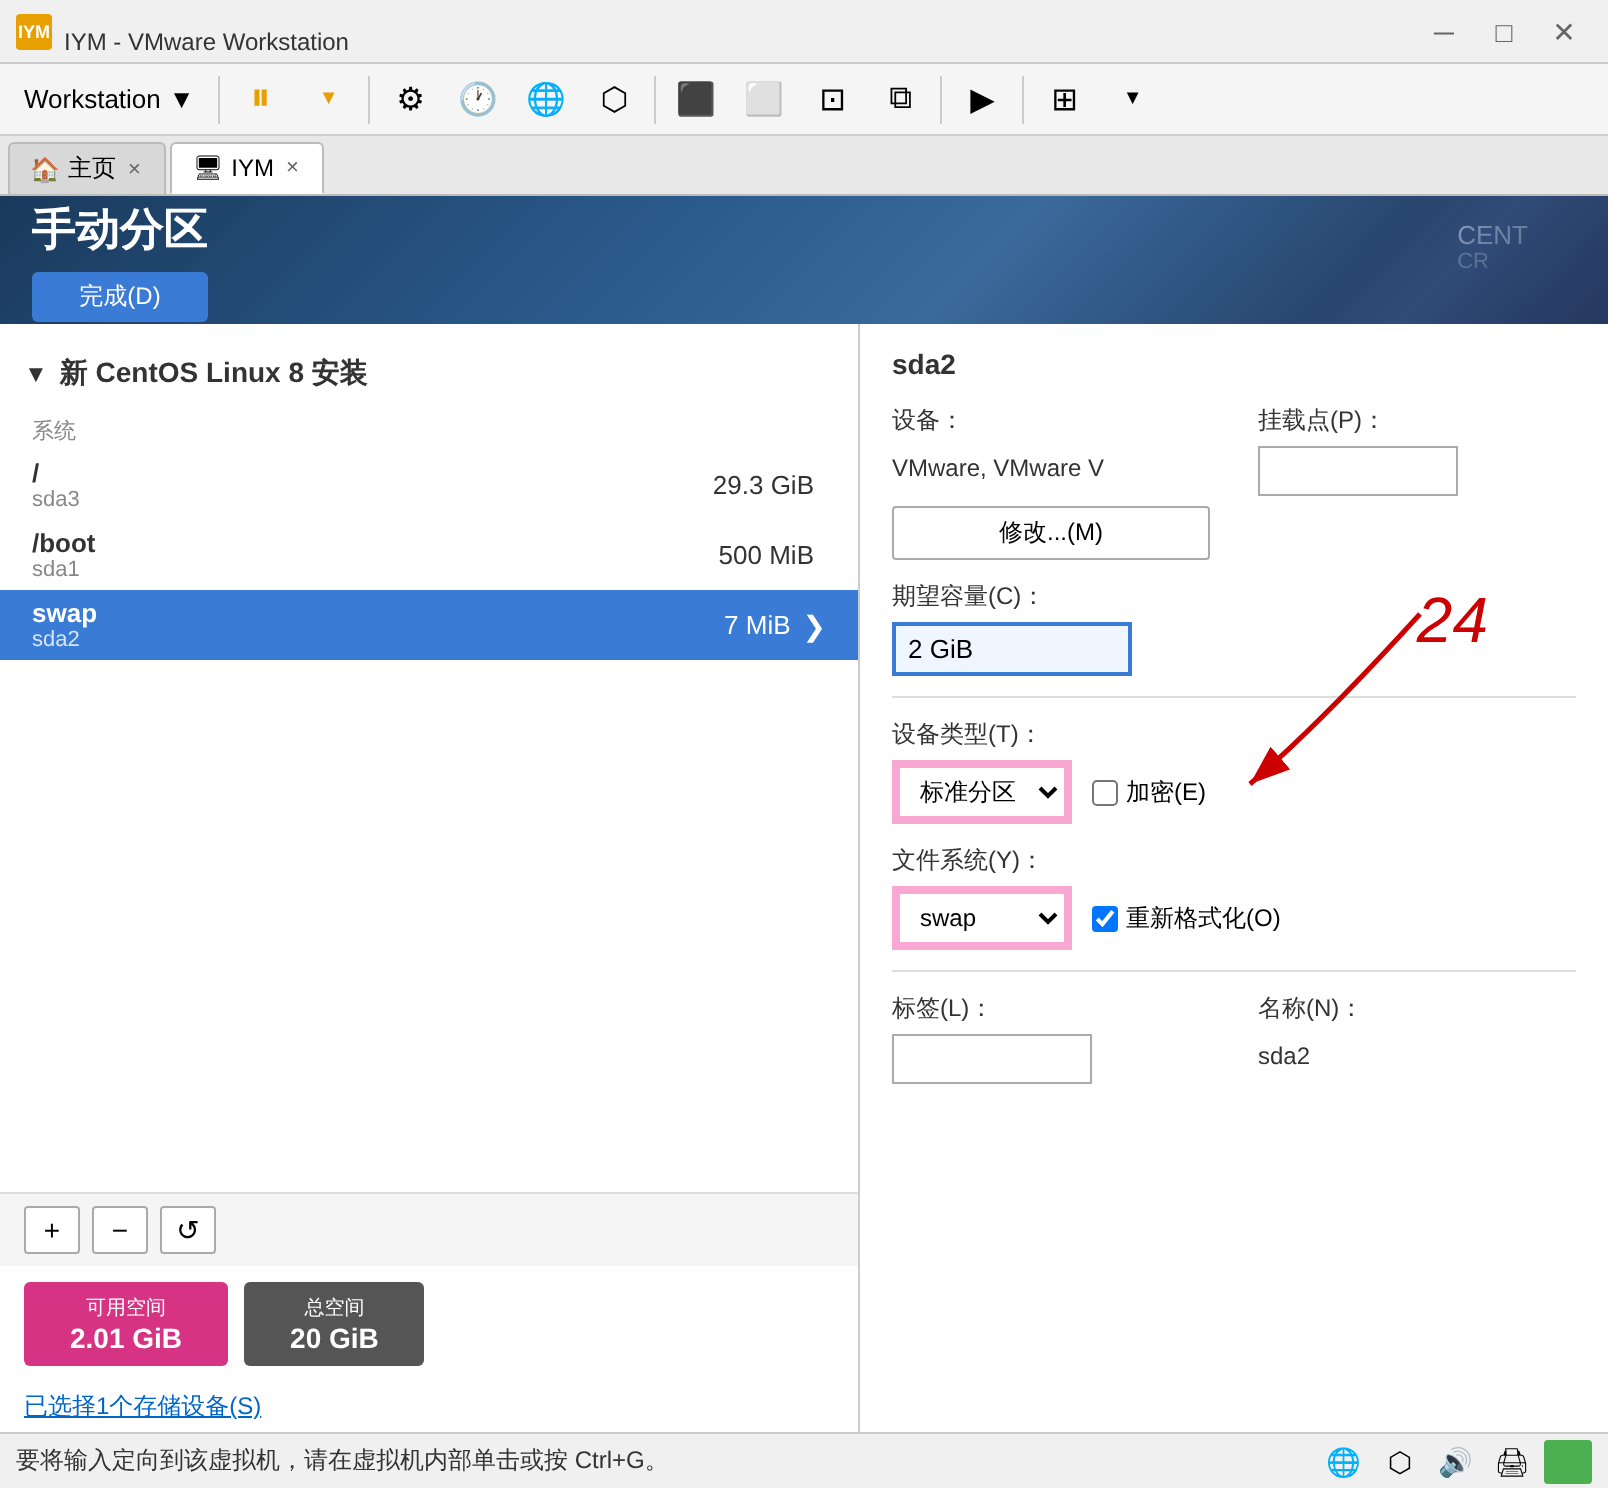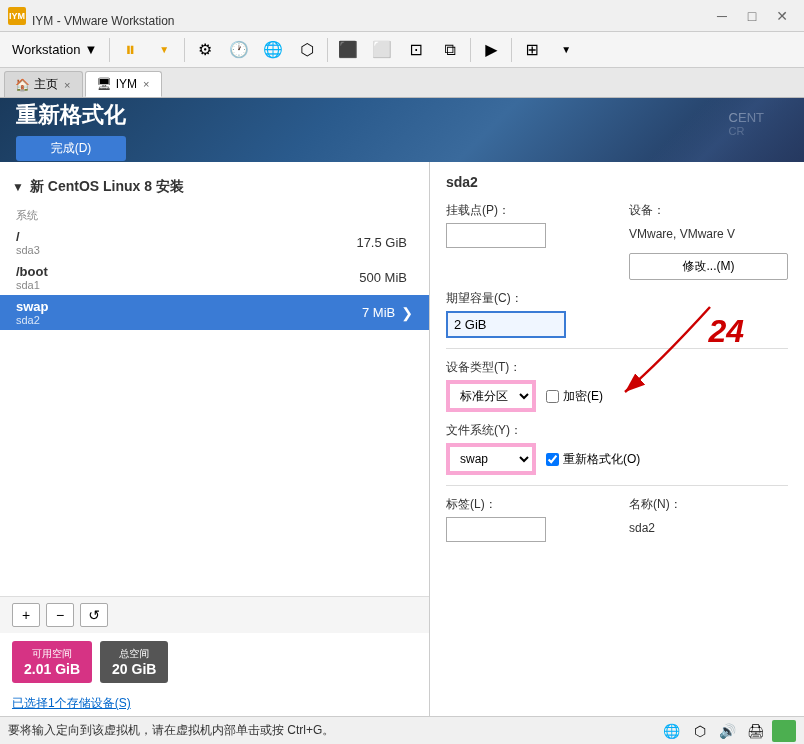--- a/index.html
+++ b/index.html
@@ -168,21 +168,21 @@
       display: flex; align-items: center; justify-content: center;
       border-radius: 2px;
     }
 
     
     .storage-info {
       display: flex; gap: 8px;
       padding: 8px 12px;
     }
     .storage-badge {
-      padding: 6px 12px; border-radius: 3px; color: white;
+      padding: 6px 23px; border-radius: 3px; color: white;
       display: flex; flex-direction: column; align-items: center;
     }
     .storage-badge.available { background: #d63384; }
     .storage-badge.total { background: #555; }
     .storage-badge-label { font-size: 10px; }
     .storage-badge-value { font-size: 14px; font-weight: bold; }
     .storage-link { padding: 4px 12px; font-size: 12px; color: #0066cc; cursor: pointer; text-decoration: underline; }
 
     
     .right-panel {
@@ -214,24 +214,23 @@
       background: white; cursor: pointer;
       min-width: 90px;
     }
     .checkbox-label { display: flex; align-items: center; gap: 4px; font-size: 12px; cursor: pointer; }
     .checkbox-label input { cursor: pointer; }
     .divider { border: none; border-top: 1px solid #ddd; margin: 10px 0; }
     .number-annotation {
       position: absolute;
       color: #e00;
       font-size: 28px;
-      font-weight: bold;
+      font-weight: normal;
       font-style: italic;
       pointer-events: none;
-      margin-top: 21px;
     }
 
     
     .status-bar {
       height: 28px;
       background: #f0f0f0;
       border-top: 1px solid #ccc;
       display: flex;
       align-items: center;
       padding: 0 8px;
@@ -334,21 +333,21 @@
     <span>🖥</span>
     <span>IYM</span>
     <span class="tab-close">×</span>
   </div>
 </div>
 
 <div class="main-area content-wrap">
 
   <div class="section-header">
     <div class="section-title-group">
-      <span class="section-title">重新格式化</span>
+      <span class="section-title">手动分区</span>
       <button class="done-btn">完成(D)</button>
     </div>
     <div class="header-right-label">
       <div style="font-size:13px; color:rgba(255,255,255,0.6);">CENT</div>
       <div style="font-size:11px; color:rgba(255,255,255,0.4);">CR</div>
     </div>
   </div>
 
   <div class="content-split" style="position:relative;">
 
@@ -359,21 +358,21 @@
           <span style="font-size:14px;">新 CentOS Linux 8 安装</span>
         </div>
 
         <div class="subsection">系统</div>
 
         <div class="partition-row">
           <div class="partition-col">
             <span class="partition-name normal">/</span>
             <span class="partition-sub">sda3</span>
           </div>
-          <span class="partition-size">17.5 GiB</span>
+          <span class="partition-size">29.3 GiB</span>
         </div>
 
         <div class="partition-row">
           <div class="partition-col">
             <span class="partition-name normal">/boot</span>
             <span class="partition-sub">sda1</span>
           </div>
           <span class="partition-size">500 MiB</span>
         </div>
 
@@ -404,27 +403,27 @@
         </div>
       </div>
       <div class="storage-link">已选择1个存储设备(S)</div>
     </div>
 
     <div class="right-panel" style="position:relative;">
       <div class="right-title">sda2</div>
 
       <div class="form-row">
         <div class="form-group">
-          <label class="form-label">挂载点(P)：</label>
-          <input class="form-input" type="text" style="width: 100px;" value="">
-        </div>
-        <div class="form-group">
           <label class="form-label">设备：</label>
           <span class="form-static">VMware, VMware V</span>
           <button class="modify-btn">修改...(M)</button>
+        </div>
+        <div class="form-group">
+          <label class="form-label">挂载点(P)：</label>
+          <input class="form-input" type="text" style="width: 100px;" value="">
         </div>
       </div>
 
       <div class="form-group" style="margin-bottom:10px;justify-content:space-between;">
         <label class="form-label">期望容量(C)：</label>
         <input class="form-input highlighted" type="text" style="width: 120px;" value="2 GiB">
       </div>
 
       <hr class="divider">
 

